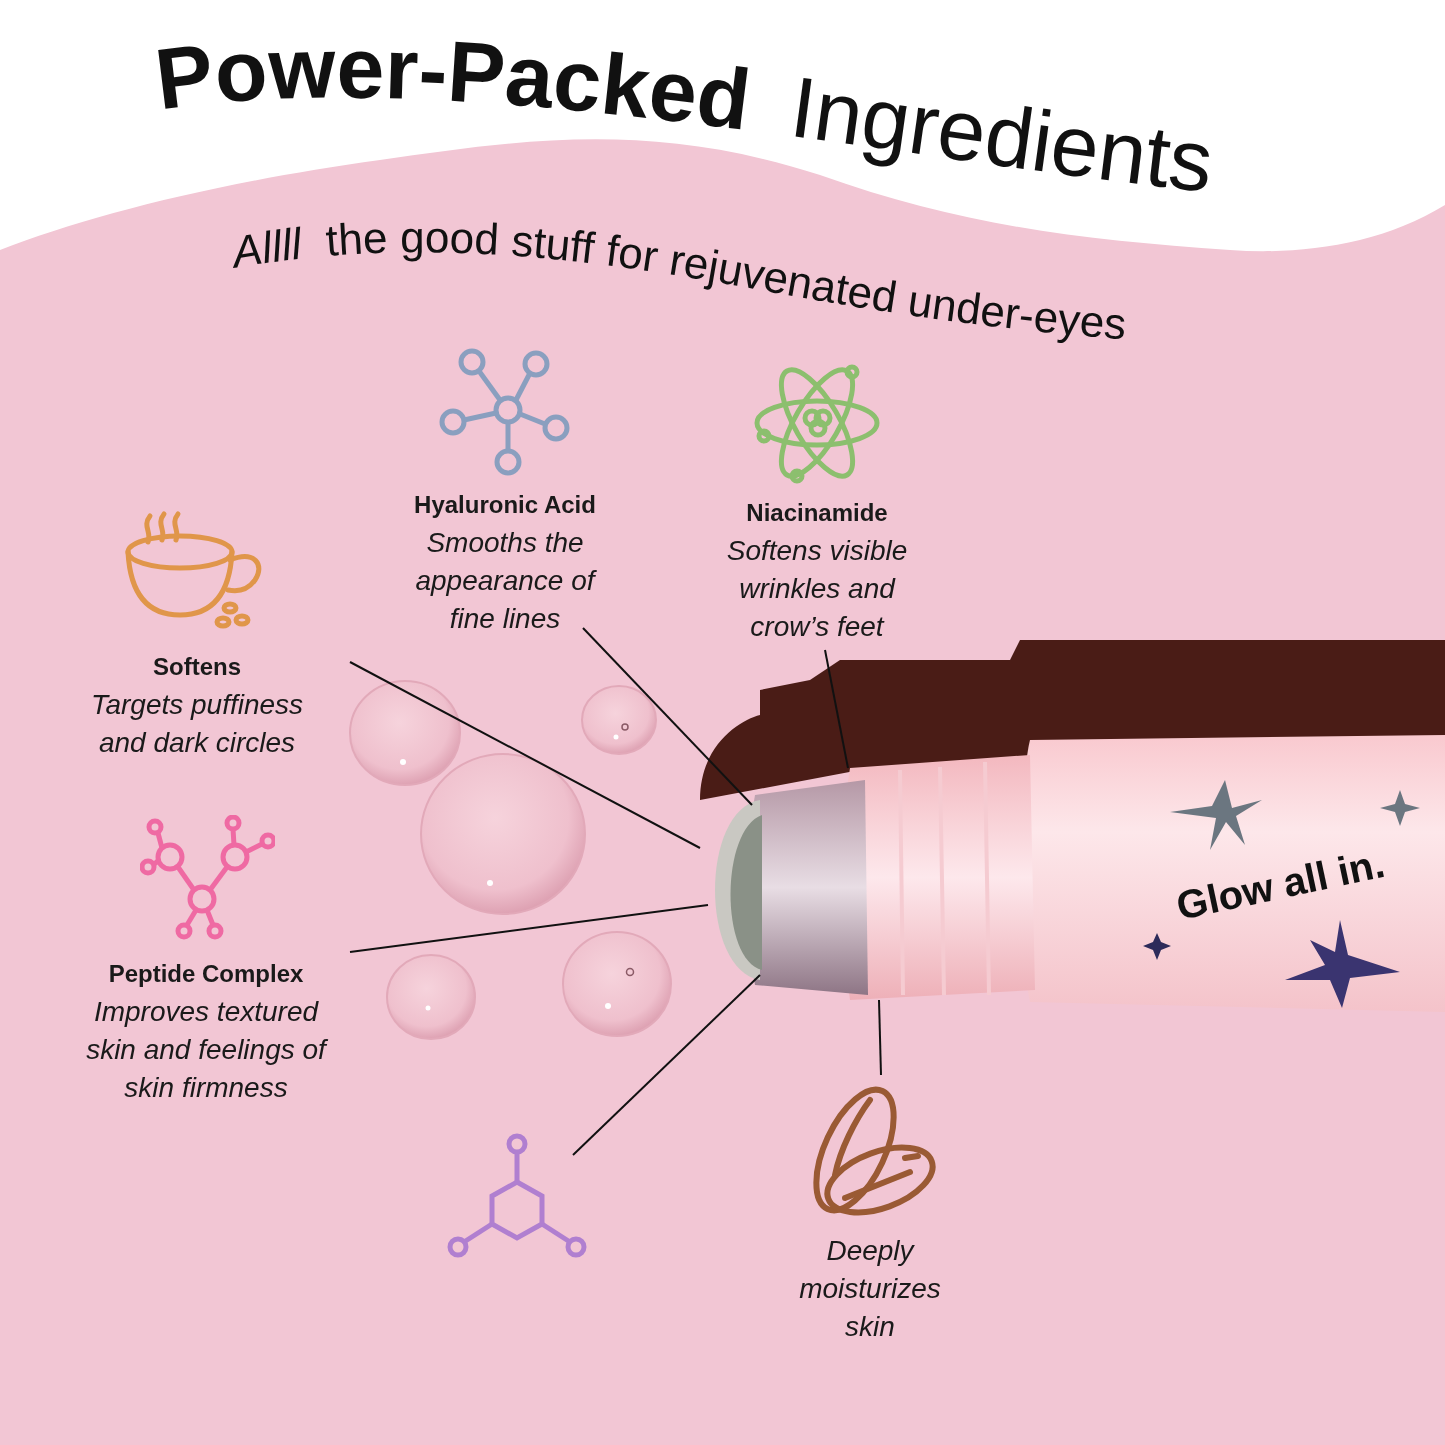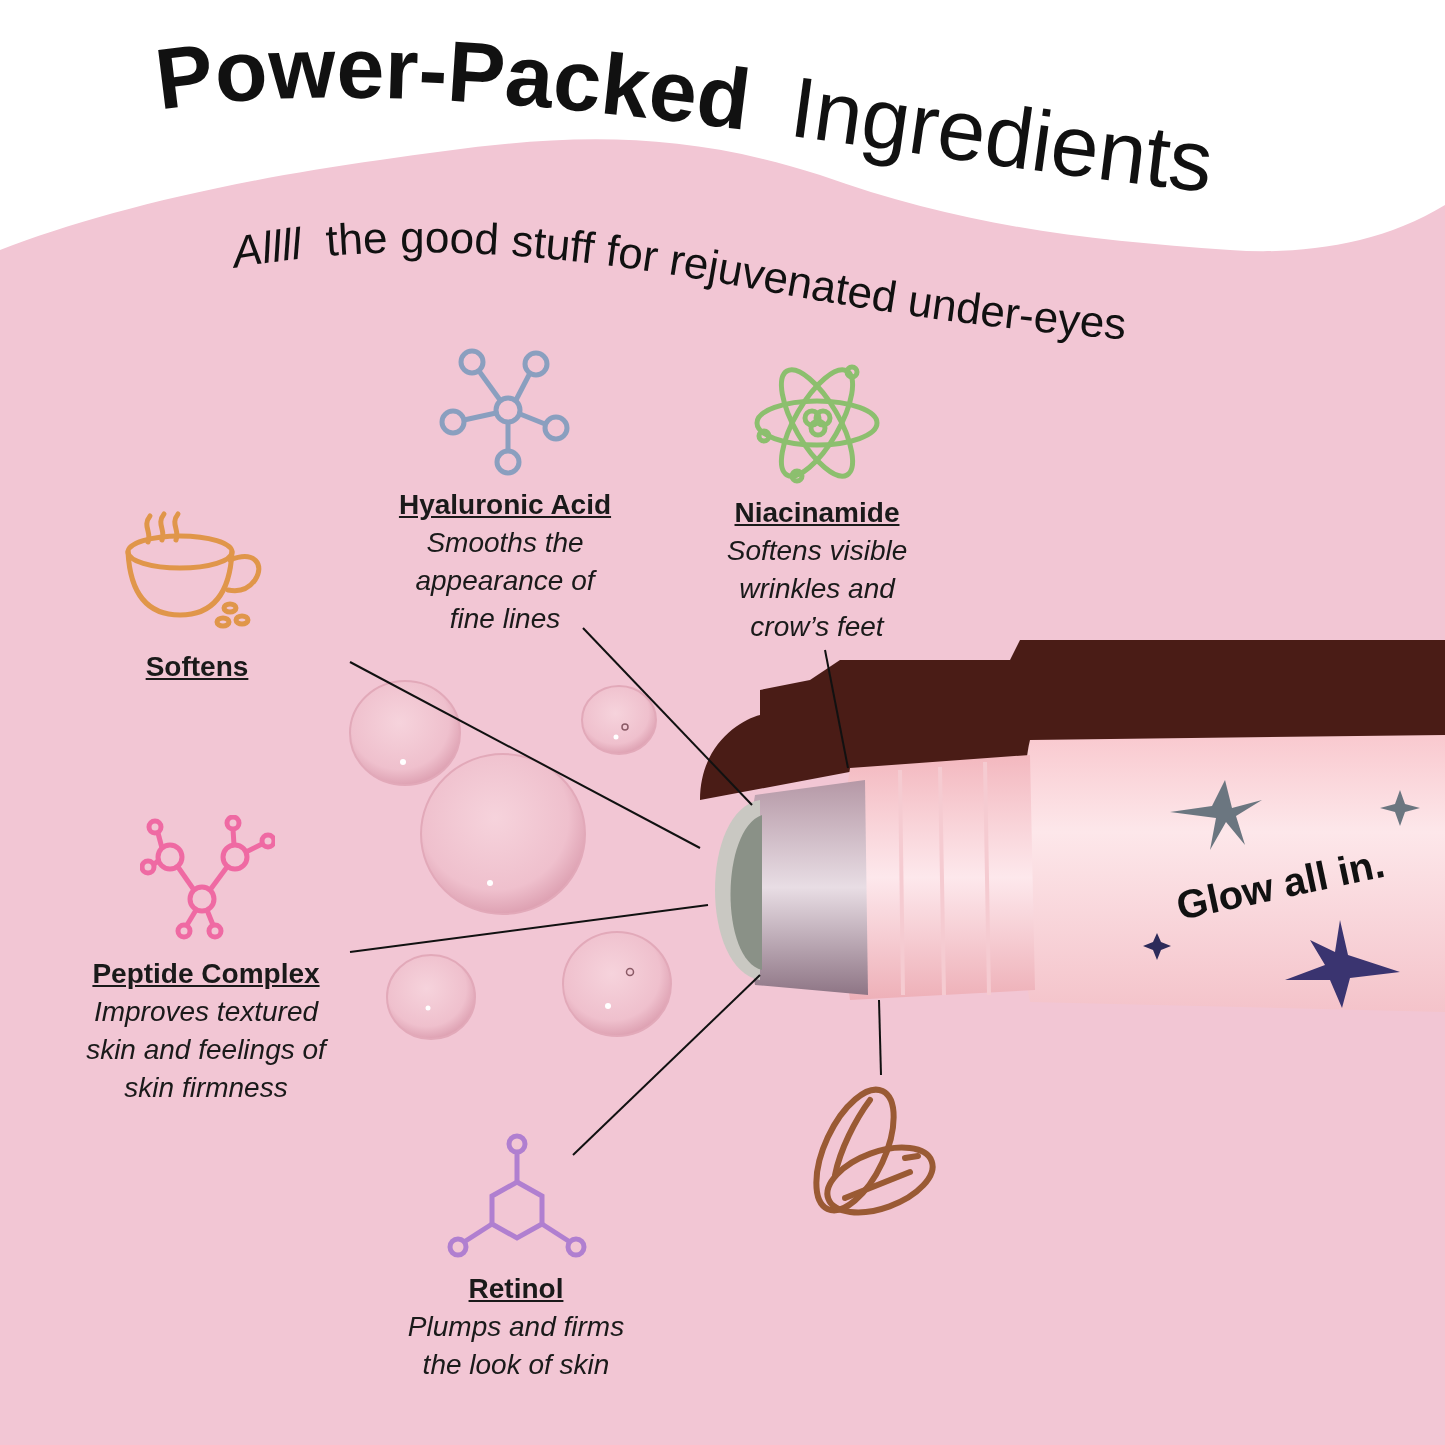--- a/index.html
+++ b/index.html
@@ -8,21 +8,21 @@
       background: #f2c6d4;
       font-family: "Liberation Sans", "DejaVu Sans", sans-serif;
       color: #111;
     }
     .stage { position: absolute; left: 0; top: 0; width: 1445px; height: 1445px; }
     .layer { position: absolute; left: 0; top: 0; }
     .ing {
       position: absolute; text-align: center; width: 320px;
       font-size: 28px; line-height: 38px; color: #1a1a1a;
     }
-    .ing .name { font-weight: bold; font-size: 28px; display: block; text-decoration: underline; }
+    .ing .name { font-weight: bold; font-size: 24px; display: block; }
     .ing .desc { display: block; white-space: pre-line; font-style: italic; }
     .icon { position: absolute; }
   </style>
 </head>
 <body>
 
 <div class="stage">
 
   <svg class="layer" width="1445" height="1445">
     <rect x="0" y="0" width="1445" height="1445" fill="#f2c6d4"></rect>
@@ -208,40 +208,40 @@
       <ellipse cx="55" cy="70" rx="30" ry="65" transform="rotate(25 55 70)"></ellipse>
       <ellipse cx="80" cy="100" rx="55" ry="28" transform="rotate(-20 80 100)"></ellipse>
       <path d="M70,20 C55,40 40,70 35,95"></path>
       <path d="M45,118 C70,108 95,98 110,92"></path>
       <line x1="105" y1="78" x2="118" y2="76"></line>
     </g>
   </svg>
 
   <div class="ing" style="left:37px;top:648px">
     <span class="name">Softens</span>
+    <span class="desc">Targets puffiness
+and dark circles</span>
   </div>
   <div class="ing" style="left:345px;top:486px">
     <span class="name">Hyaluronic Acid</span>
     <span class="desc">Smooths the
 appearance of
 fine lines</span>
   </div>
   <div class="ing" style="left:657px;top:494px">
     <span class="name">Niacinamide</span>
     <span class="desc">Softens visible
 wrinkles and
 crow’s feet</span>
   </div>
   <div class="ing" style="left:46px;top:955px">
     <span class="name">Peptide Complex</span>
     <span class="desc">Improves textured
 skin and feelings of
 skin firmness</span>
   </div>
-  <div class="ing" style="left:356px;top:1270px">
-    <span class="name">Retinol</span>
-    <span class="desc">Plumps and firms
-the look of skin</span>
-  </div>
   <div class="ing" style="left:710px;top:1232px">
+    <span class="desc">Deeply
+moisturizes
+skin</span>
   </div>
 
 </div>
 
 </body></html>

